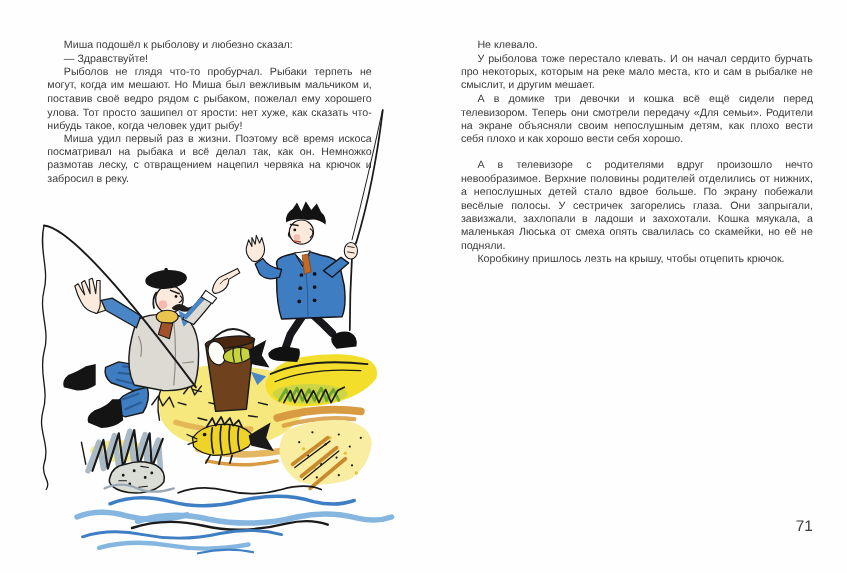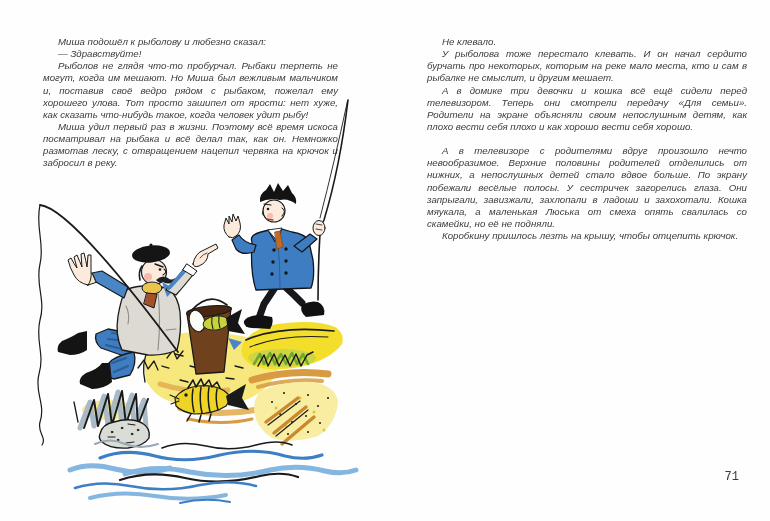--- a/index.html
+++ b/index.html
@@ -6,27 +6,27 @@
   body{
     width:770px;height:521px;position:relative;overflow:hidden;
     background:#fefefe;
     font-family:"Liberation Sans", sans-serif;
   }
   .page-text{
     position:absolute;
     font-size:9.7px;line-height:12.13px;color:#3b3b3b;
     text-align:justify;
   }
-  .page-text p{margin:0;text-indent:15px;font-style:italic;}
+  .page-text p{margin:0;text-indent:15px;}
   #left-text{left:43px;top:36px;width:295px;}
-  #right-text{left:419px;top:36px;width:320px;margin-left:8px;}
+  #right-text{left:419px;top:36px;width:320px;}
   .section + .section{margin-top:12.13px;}
   #page-number{
     position:absolute;left:419px;top:470px;width:320px;
-    text-align:right;font-size:12px;color:#3b3b3b;font-family:Liberation Mono, monospace;
+    text-align:right;font-size:14px;color:#3b3b3b;
   }
   #illustration{position:absolute;left:30px;top:92px;width:372px;height:420px;}
   svg *{vector-effect:non-scaling-stroke;}
 </style>
 </head>
 <body>
 
 <div id="book-spread">
 
   <div class="page-text" id="left-text">

